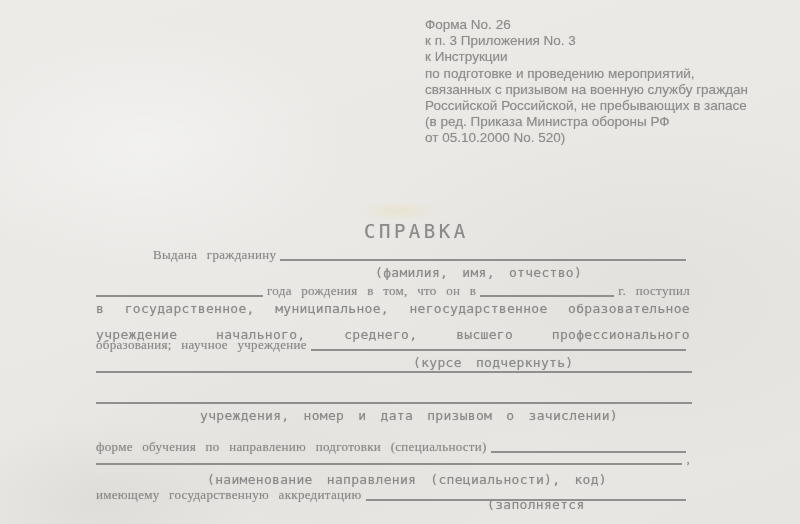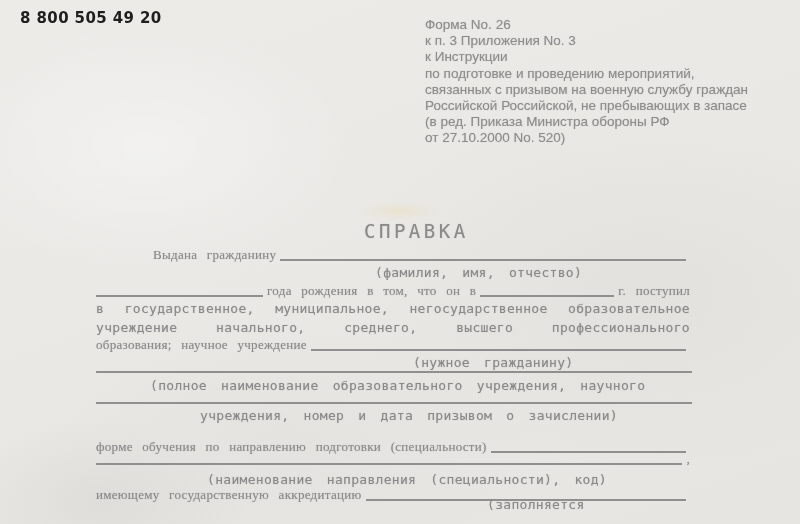--- a/index.html
+++ b/index.html
@@ -44,63 +44,61 @@
   .blank{flex:1 1 auto;height:1px;border-bottom:2px solid var(--line,#8f8f8f);margin:0 4px 2px 4px;}
   .blank.fixed{flex:0 0 auto;}
   .just{text-align:justify;text-align-last:justify;white-space:normal;}
   .rule{position:absolute;left:96px;width:596px;height:0;border-bottom:2px solid var(--line,#8f8f8f);}
 </style>
 </head>
 <body>
 
 <div class="page">
 
-  <div class="phone">8 800 505 49 20</div>
 
   <div class="hdr">
     <div>Форма No. 26</div>
     <div>к п. 3 Приложения No. 3</div>
     <div>к Инструкции</div>
     <div>по подготовке и проведению мероприятий,</div>
     <div>связанных с призывом на военную службу граждан</div>
     <div>Российской Российской, не пребывающих в запасе</div>
     <div>(в ред. Приказа Министра обороны РФ</div>
-    <div>от 27.10.2000 No. 520)</div>
+    <div>от 05.10.2000 No. 520)</div>
   </div>
 
   <div class="title">СПРАВКА</div>
 
   <div class="bl flex" style="top:247px">
     <span class="txt" style="padding-left:57px">Выдана гражданину</span>
     <span class="blank"></span>
   </div>
 
   <div class="bl" style="top:265px;padding-left:279px">(фамилия, имя, отчество)</div>
 
   <div class="bl flex" style="top:283px">
     <span class="blank fixed" style="width:167px;margin-left:0"></span>
     <span class="txt">года рождения в том, что он в</span>
     <span class="blank"></span>
     <span class="txt">г. поступил</span>
   </div>
 
   <div class="bl just" style="top:301px">в государственное, муниципальное, негосударственное образовательное</div>
 
-  <div class="bl just" style="top:320px">учреждение начального, среднего, высшего профессионального</div>
+  <div class="bl just" style="top:327px">учреждение начального, среднего, высшего профессионального</div>
 
   <div class="bl flex" style="top:337px">
     <span class="txt">образования; научное учреждение</span>
     <span class="blank"></span>
   </div>
 
-  <div class="bl" style="top:355px;padding-left:317px">(нужное гражданину)</div>
+  <div class="bl" style="top:355px;padding-left:317px">(курсе подчеркнуть)</div>
 
   <div class="rule" style="top:371px"></div>
 
-  <div class="bl" style="top:378px;padding-left:54px">(полное наименование образовательного учреждения, научного</div>
 
   <div class="rule" style="top:402px"></div>
 
   <div class="bl" style="top:408px;padding-left:104px">учреждения, номер и дата призывом о зачислении)</div>
 
 
   <div class="bl flex" style="top:439px">
     <span class="txt">форме обучения по направлению подготовки (специальности)</span>
     <span class="blank"></span>
   </div>

